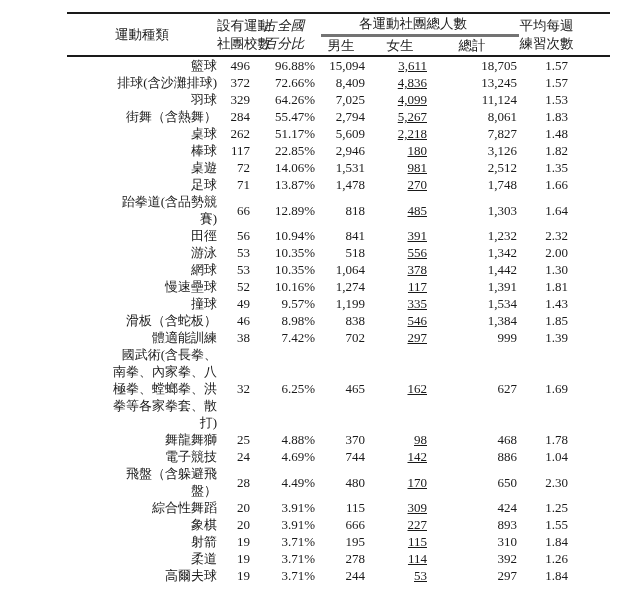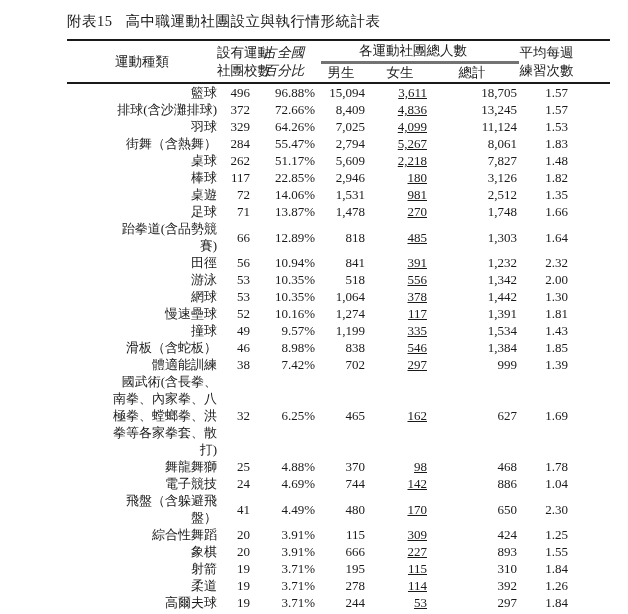--- a/index.html
+++ b/index.html
@@ -44,23 +44,20 @@
   td.c3 { padding-right:6px; }
   td.c4 { padding-right:6px; }
   td.c5 { padding-right:2px;text-decoration:underline; }
   td.c6 { padding-right:2px; }
   td.c7 { padding-right:42px; }
 </style>
 </head>
 <body>
 
 <div class="page">
-  <p class="caption">
-    <span class="caption-label">附表15</span><span class="caption-text">高中職運動社團設立與執行情形統計表</span>
-  </p>
 
   <table class="stats">
     <colgroup>
       <col style="width:150px">
         <col style="width:44px">
         <col style="width:60px">
       <col style="width:50px">
         <col style="width:58px">
         <col style="width:90px">
       <col style="width:91px">
@@ -274,21 +271,21 @@
     <td class="c-num c3">4.69%</td>
     <td class="c-num c4">744</td>
     <td class="c-num c5">142</td>
     <td class="c-num c6">886</td>
     <td class="c-num c7">1.04</td>
   </tr>
 
   <tr>
     <td class="c-sport">飛盤（含躲避飛
 盤）</td>
-    <td class="c-num c2">41</td>
+    <td class="c-num c2">28</td>
     <td class="c-num c3">4.49%</td>
     <td class="c-num c4">480</td>
     <td class="c-num c5">170</td>
     <td class="c-num c6">650</td>
     <td class="c-num c7">2.30</td>
   </tr>
 
   <tr>
     <td class="c-sport">綜合性舞蹈</td>
     <td class="c-num c2">20</td>

